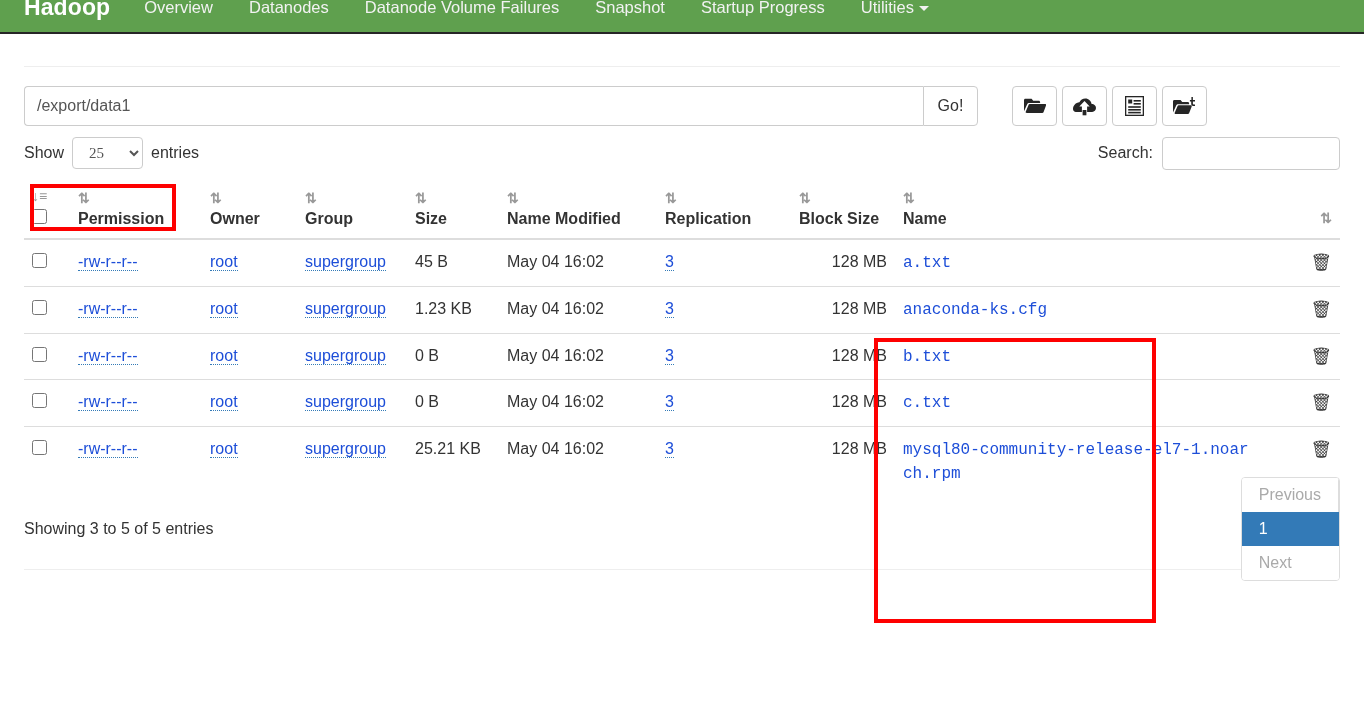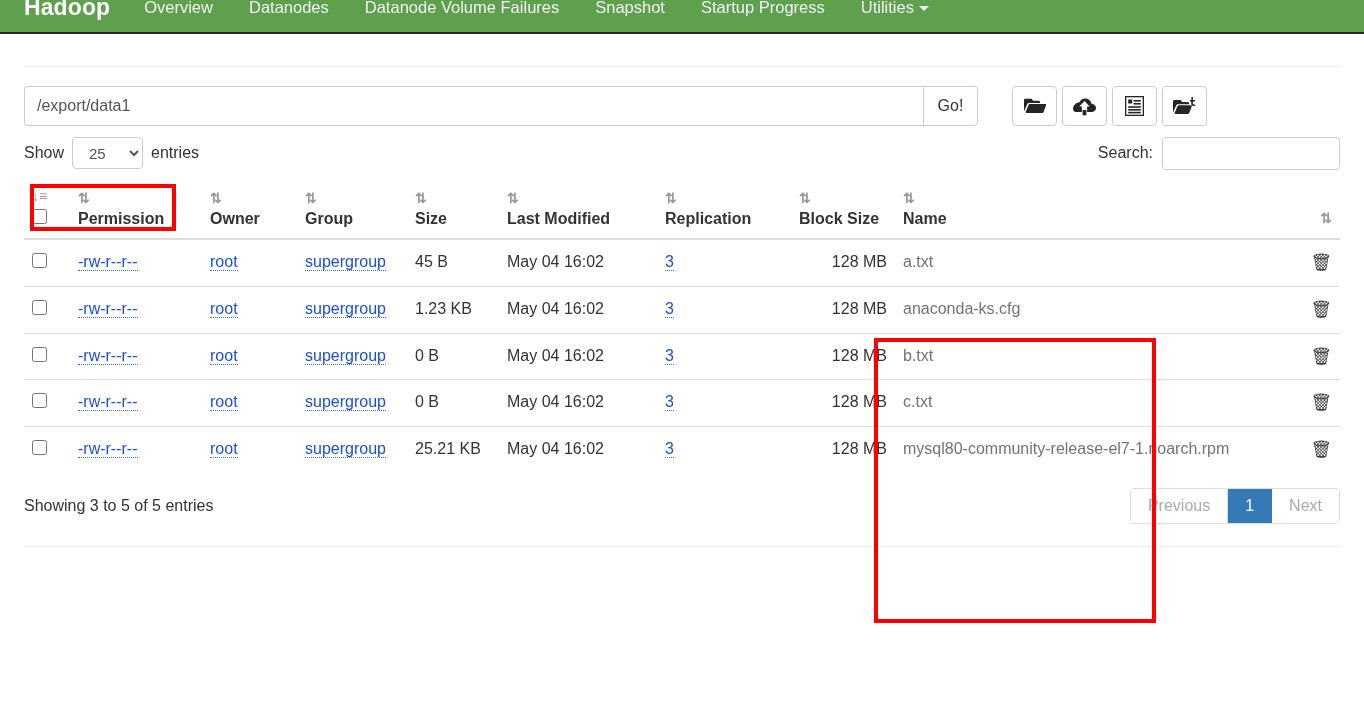--- a/index.html
+++ b/index.html
@@ -138,21 +138,21 @@
     color: #333333;
   }
   .len-select {
     margin: 0 8px;
     height: 32px;
     width: 71px;
     border: 1px solid #cccccc;
     border-radius: 4px;
     background: #ffffff;
     font-size: 15px;
-    font-family: Liberation Sans, sans-serif;
+    font-family: Liberation Serif, serif;
     color: #555555;
     padding-left: 12px;
     cursor: pointer;
   }
   .search-input {
     margin-left: 9px;
     width: 178px;
     height: 33px;
     border: 1px solid #cccccc;
     border-radius: 4px;
@@ -215,24 +215,25 @@
     margin: 2px 0 0 0;
     cursor: pointer;
   }
   .explain {
     color: #1d4ed8;
     border-bottom: 1px dotted #337ab7;
     cursor: help;
     text-decoration: none;
   }
   a.filelink {
-    color: #737373;
+    color: #1d4ed8;
     text-decoration: none;
     cursor: pointer;
     word-break: break-all;
+    font-family: Liberation Mono, monospace;
   }
   .trash {
     color: #333333;
     cursor: pointer;
     font-size: 17px;
     display: inline-block;
   }
 
   
   .tfoot-row {
@@ -242,20 +243,21 @@
     margin-top: 13px;
     font-size: 16px;
     color: #333333;
     height: 40px;
   }
   .pagination {
     display: flex;
     border-radius: 4px;
     overflow: hidden;
     border: 1px solid #dddddd;
+    flex-direction: column;
   }
   .pg {
     padding: 8px 17px;
     background: #ffffff;
     color: #aaaaaa;
     font-size: 16px;
     border-right: 1px solid #dddddd;
     cursor: pointer;
     white-space: nowrap;
   }
@@ -391,21 +393,21 @@
           <th class="c-group">
             <span class="sorticon">⇅</span>
             <span>Group</span>
           </th>
           <th class="c-size">
             <span class="sorticon">⇅</span>
             <span>Size</span>
           </th>
           <th class="c-mod">
             <span class="sorticon">⇅</span>
-            <span>Last Modified</span>
+            <span>Name Modified</span>
           </th>
           <th class="c-repl">
             <span class="sorticon">⇅</span>
             <span>Replication</span>
           </th>
           <th class="c-block">
             <span class="sorticon">⇅</span>
             <span>Block Size</span>
           </th>
           <th class="c-name">

